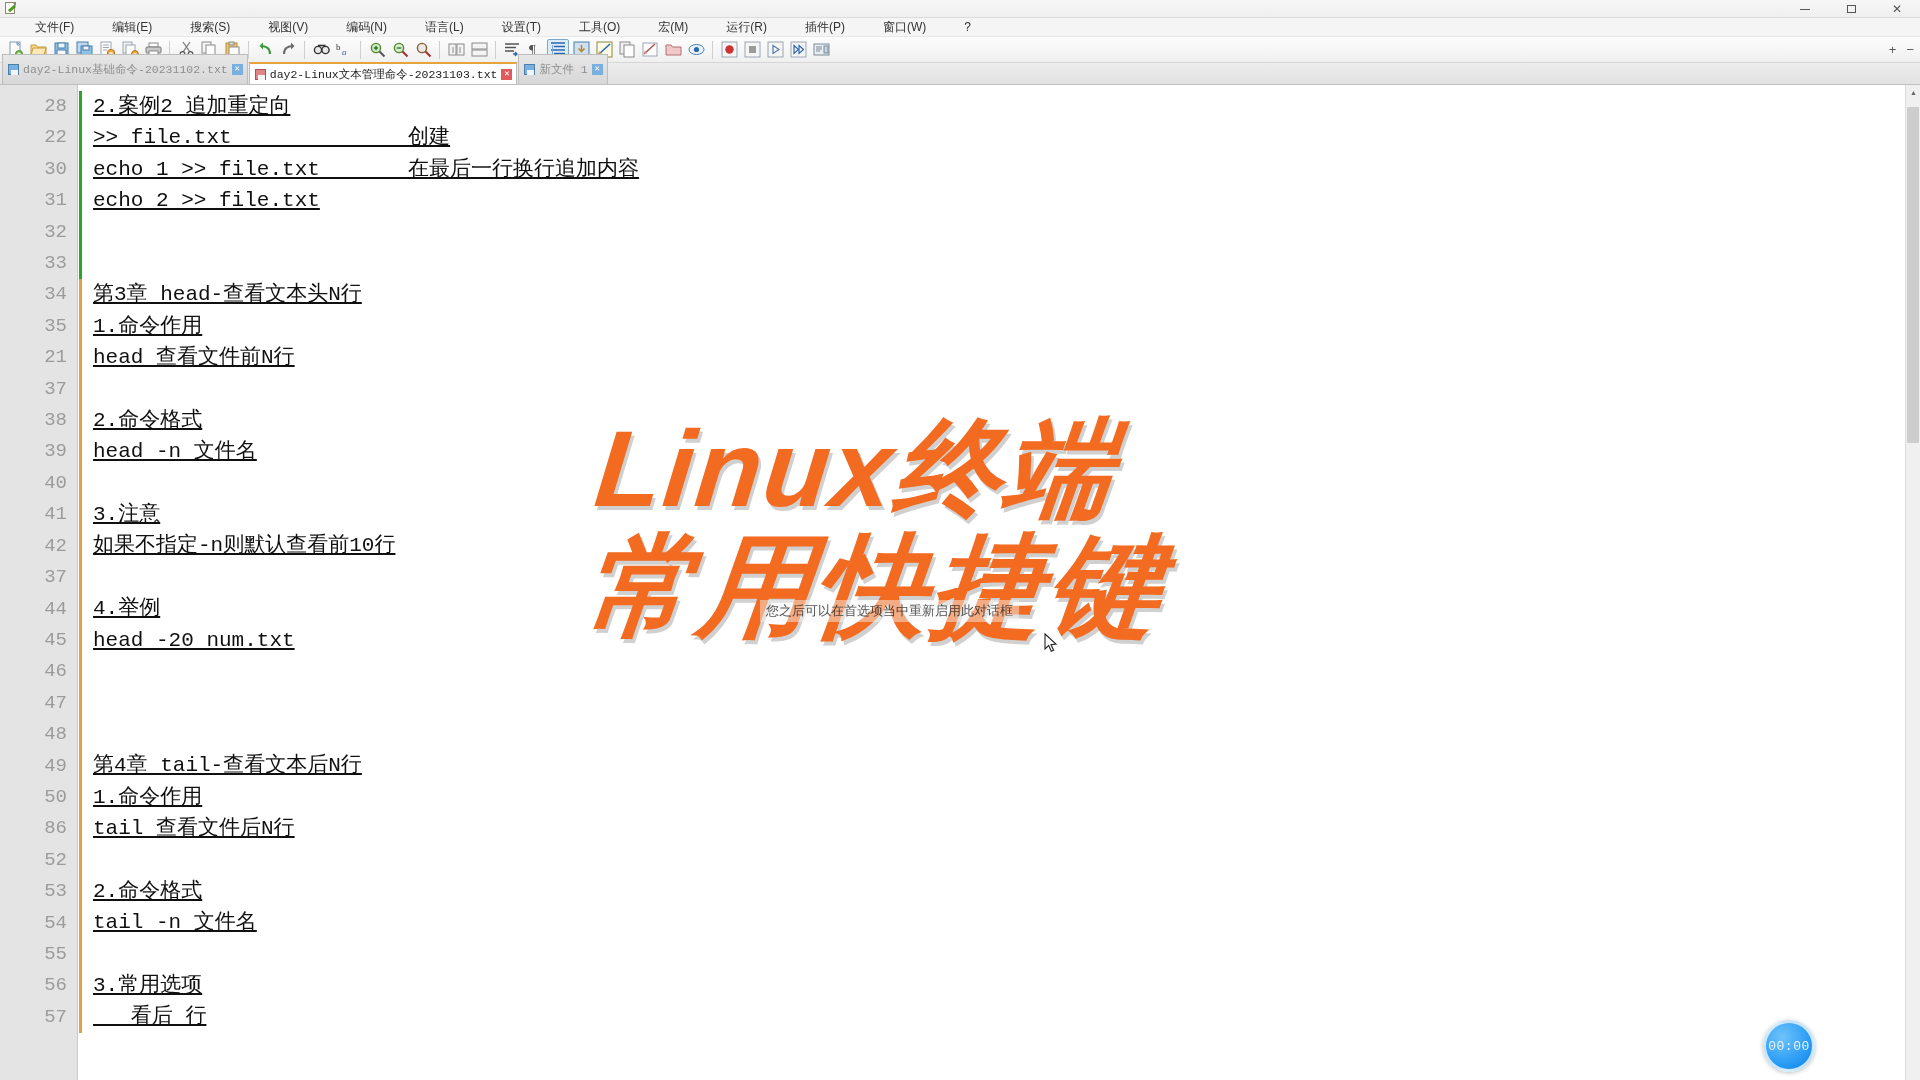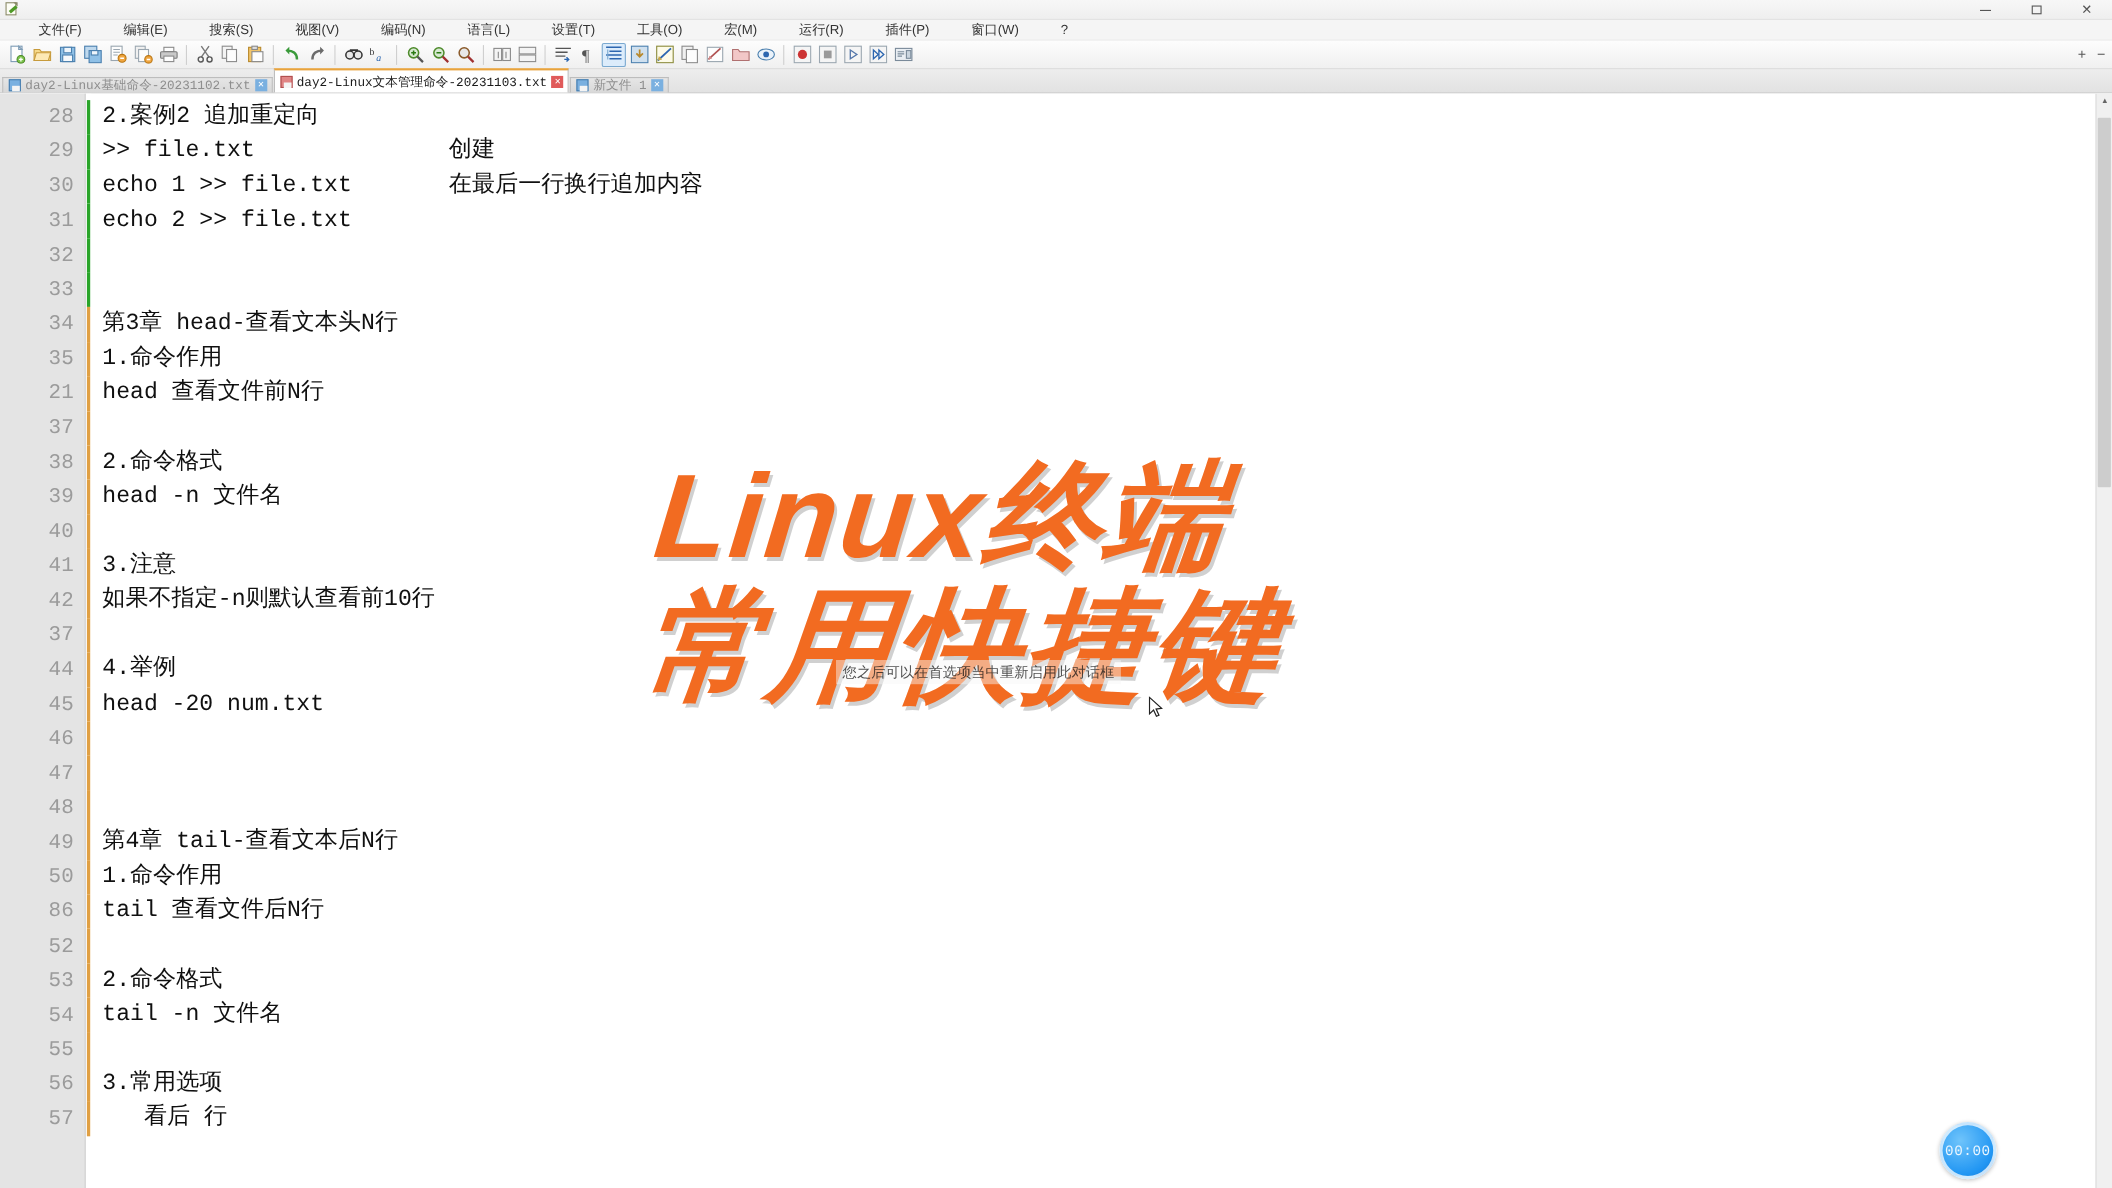--- a/index.html
+++ b/index.html
@@ -92,21 +92,21 @@
 
   
   .tabbar {
     height: 22px;
     background: linear-gradient(#ededed, #e2e2e2);
     display: flex; align-items: flex-end;
     border-bottom: 1px solid #bfbfbf;
     padding-left: 2px;
   }
   .tab {
-    height: 14px; display: flex; align-items: center;
+    height: 30px; display: flex; align-items: center;
     gap: 4px; padding: 0 4px 0 5px;
     font-size: 11.5px; font-family: "Liberation Mono", monospace;
     border: 1px solid #bdbdbd; border-bottom: none;
     background: linear-gradient(#e6e6e6, #d8d8d8);
     color: #8e8e8e; margin-right: 1px;
     white-space: nowrap; position: relative;
   }
   .tab.active {
     background: #ffffff; color: #1a1a1a;
     border-top: 2px solid #e8a33d;
@@ -164,21 +164,21 @@
     content: ""; position: absolute; left: 1px; top: 0;
     width: 3px; height: 31.4px; background: #e0a044;
   }
   .code {
     flex: 1; padding-top: 6px; padding-left: 10px;
     font-family: "Liberation Mono", monospace;
     font-size: 21px; line-height: 31.4px;
     color: #101010; white-space: pre;
     position: relative; z-index: 2;
   }
-  .code .ln { height: 31.4px; }
+  .code .ln { height: 31.4px; text-decoration: underline; }
 
   
   .watermark {
     position: absolute; left: 590px; top: 330px;
     z-index: 3; pointer-events: none;
     font-family: "Liberation Sans", sans-serif;
     font-weight: bold; font-style: italic;
     color: #f26b21;
     text-shadow: 3px 4px 0 rgba(120,120,120,.35);
     line-height: 1.0;
@@ -512,21 +512,21 @@
     <span class="disk"></span>
     <span>新文件 1</span>
     <span class="tclose">✕</span>
   </div>
 </div>
 
 <div class="editor-wrap">
   <div class="editor">
     <div class="gutter" id="gutter">
         <div>28</div>
-        <div>29</div>
+        <div>22</div>
         <div>30</div>
         <div>31</div>
         <div>32</div>
         <div>33</div>
         <div>34</div>
         <div>35</div>
         <div>21</div>
         <div>37</div>
         <div>38</div>
         <div>39</div>

